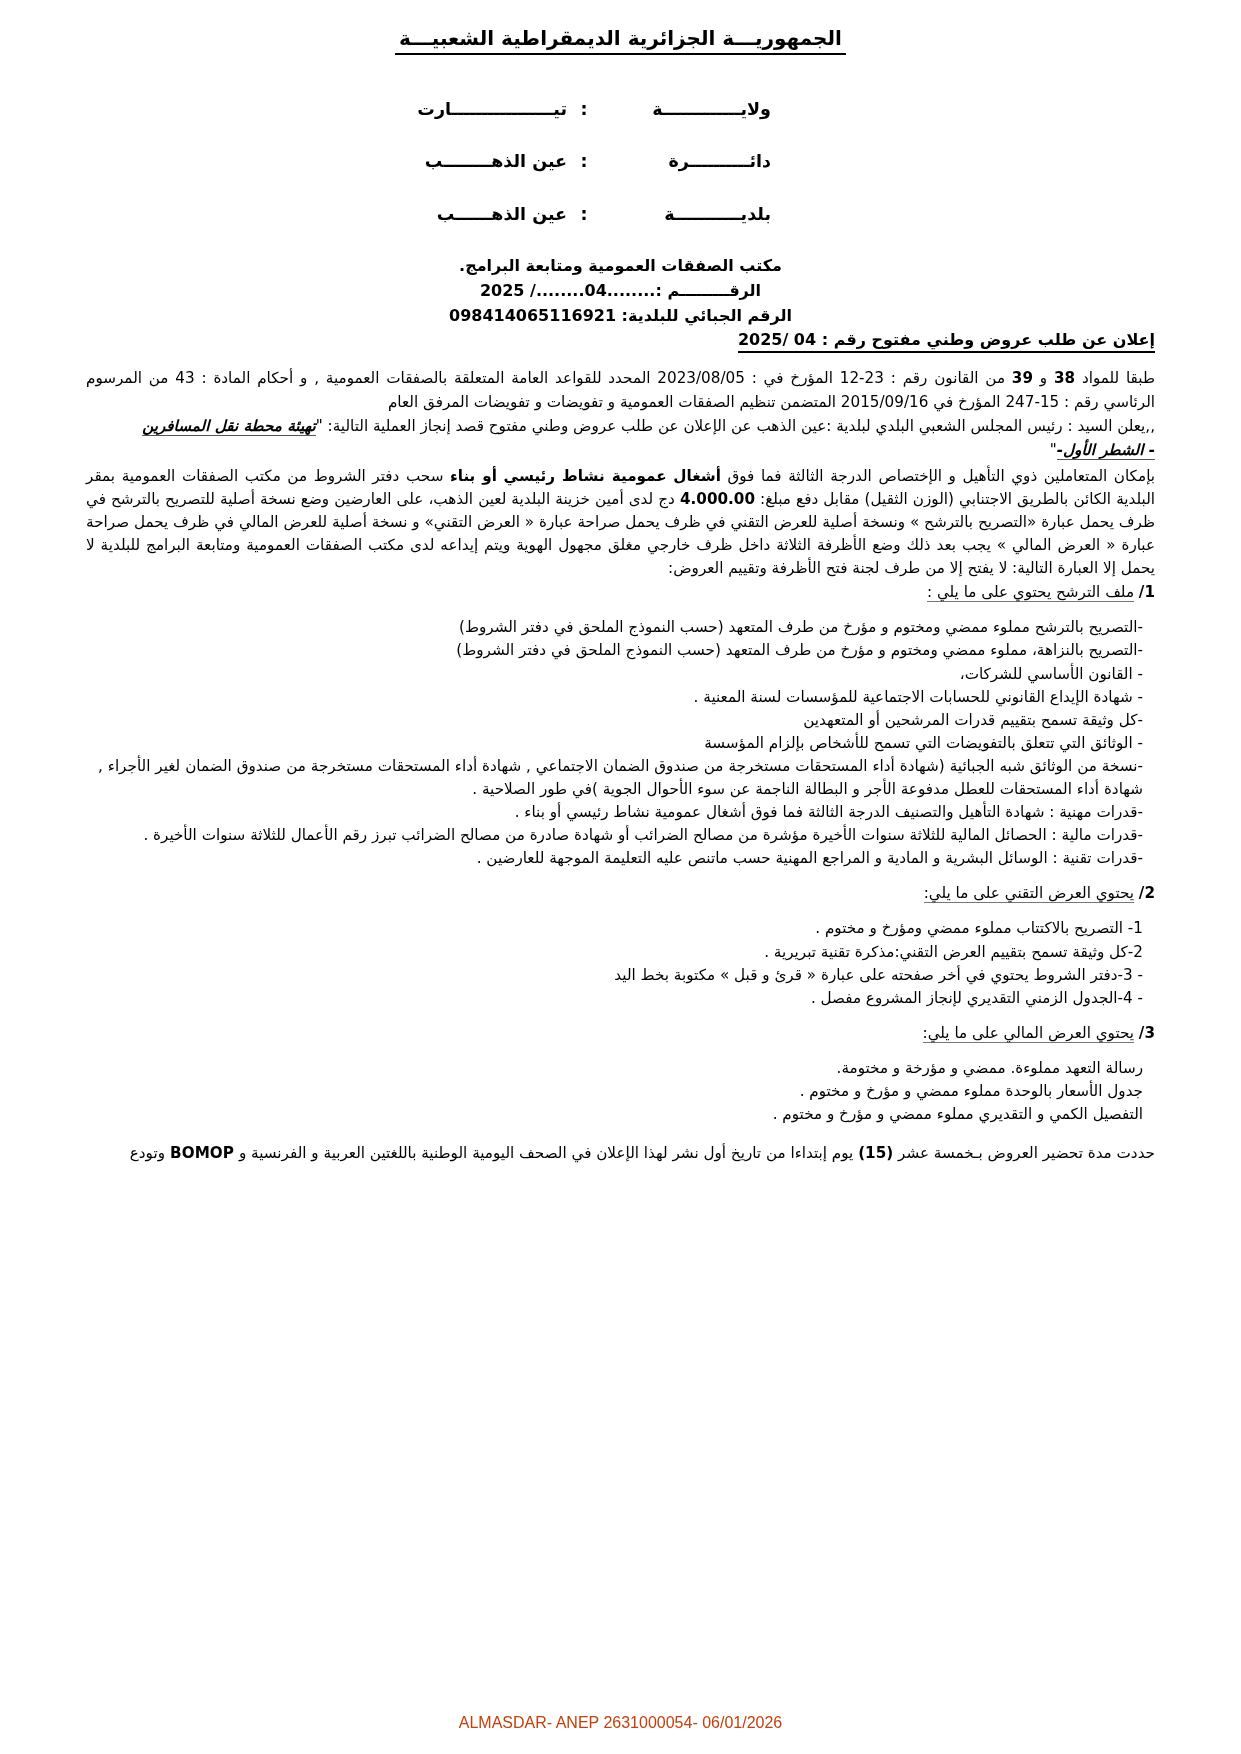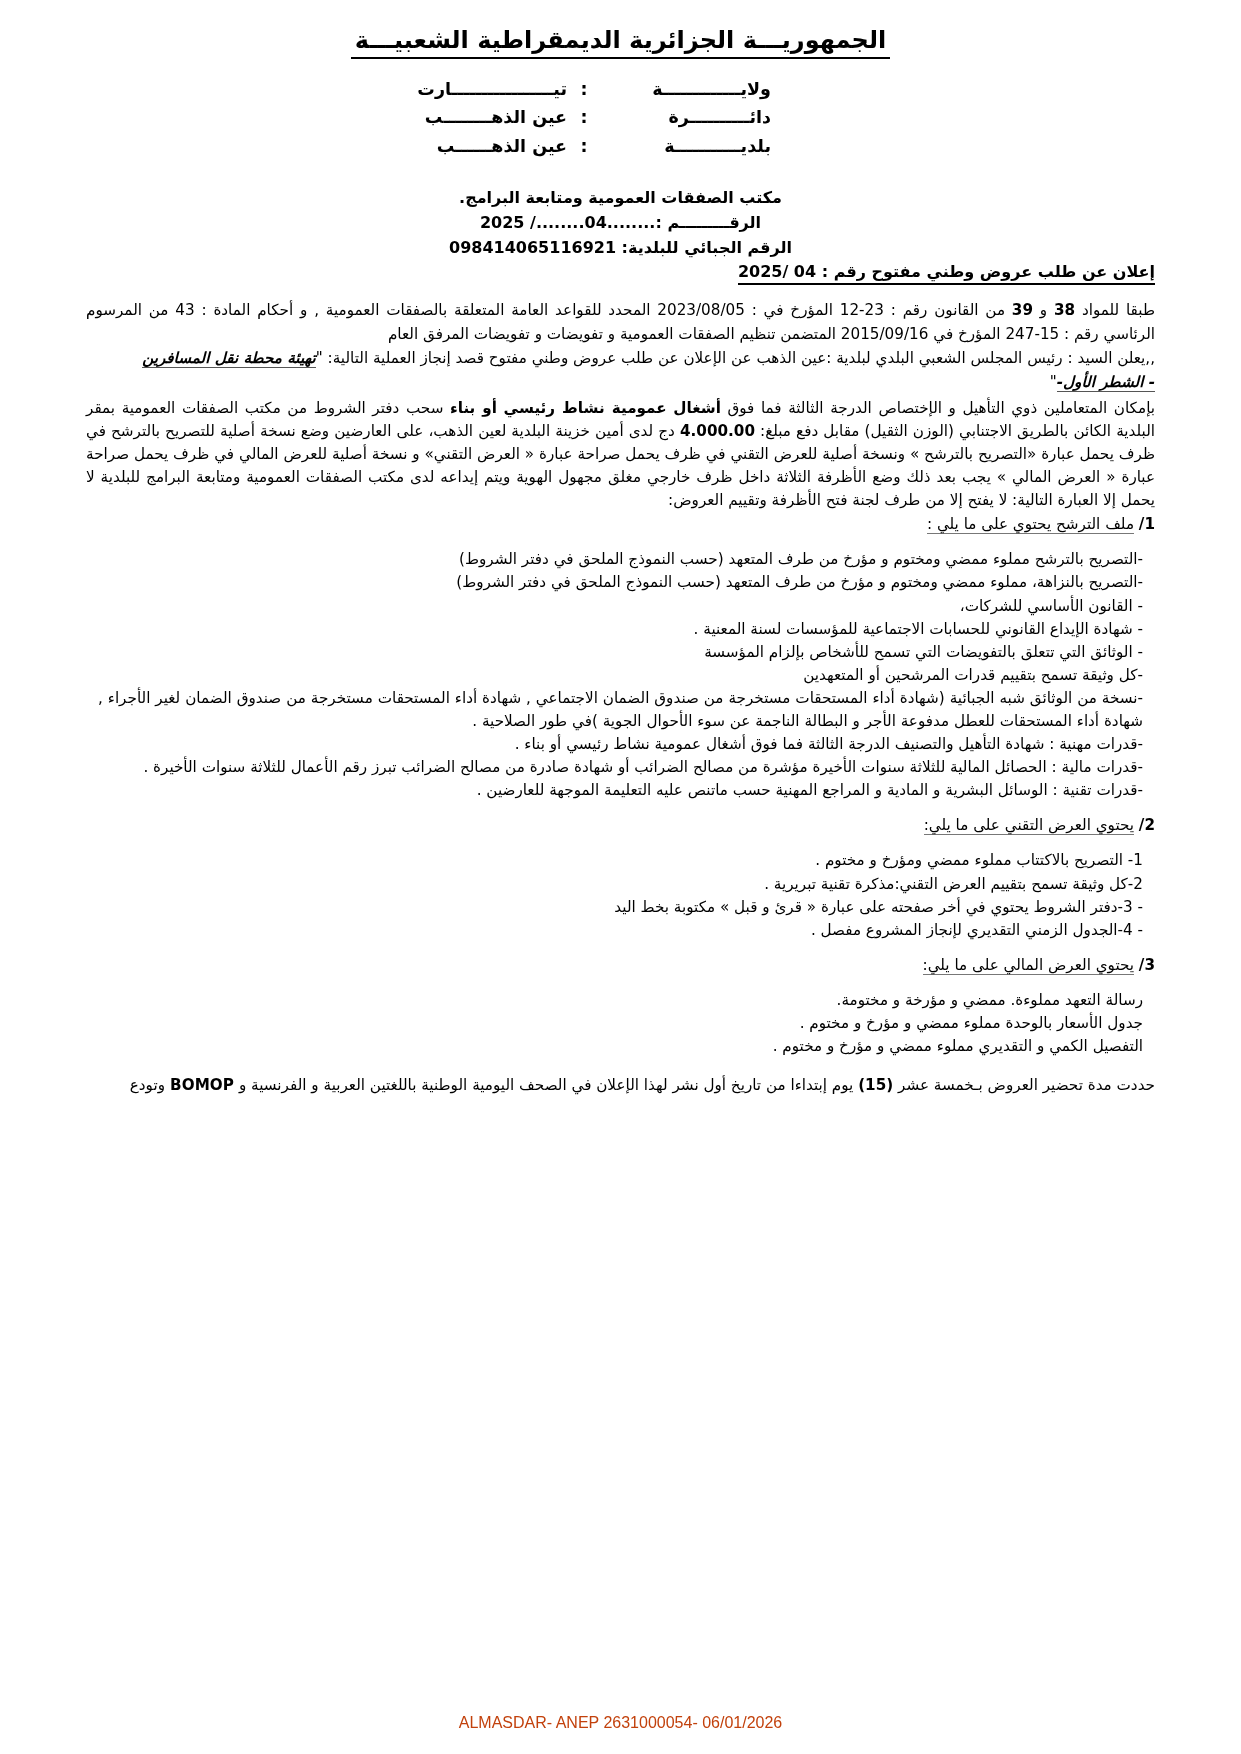--- a/index.html
+++ b/index.html
@@ -18,21 +18,21 @@
     height: 1754px;
     margin: 0 auto;
     background: #ffffff;
     box-sizing: border-box;
     padding: 18px 86px 0 86px;
     overflow: hidden;
   }
   
   .republic-line {
     text-align: center;
-    font-size: 24px;
+    font-size: 20px;
     font-weight: bold;
     letter-spacing: 0px;
     margin: 8px 0 0 0;
     padding-bottom: 2px;
   }
   .republic-line span {
     border-bottom: 2.5px solid #000;
     padding: 0 4px 3px 4px;
     display: inline-block;
   }
@@ -56,20 +56,21 @@
     text-align: right;
   }
   .admin-colon {
     display: inline-block;
     width: 34px;
     text-align: center;
   }
   .admin-value {
     display: inline-block;
     text-align: right;
+    margin-top: 24px;
   }
   
   .office-block {
     margin-top: 26px;
     font-size: 16px;
     font-weight: bold;
     text-align: center;
     line-height: 1.55;
     letter-spacing: 0.2px;
   }
@@ -175,22 +176,22 @@
     <p class="center"><span class="ital-title">- الشطر الأول-</span><span>"</span></p>
 
     <p class="para-justify" style="margin-top:3px"><span><span>بإمكان المتعاملين ذوي التأهيل و الإختصاص الدرجة الثالثة فما فوق </span><span class="b">أشغال</span><span> </span><span class="b">عمومية نشاط رئيسي</span><span> </span><span class="b">أو بناء</span><span> سحب دفتر الشروط من مكتب الصفقات العمومية بمقر البلدية الكائن بالطريق الاجتنابي (الوزن الثقيل) مقابل دفع مبلغ: </span><span class="b">4.000.00</span><span> دج لدى أمين خزينة البلدية لعين الذهب، على العارضين وضع نسخة أصلية للتصريح بالترشح في ظرف يحمل عبارة «التصريح بالترشح » ونسخة أصلية للعرض التقني في ظرف يحمل صراحة عبارة « العرض التقني» و نسخة أصلية للعرض المالي في ظرف يحمل صراحة عبارة « العرض المالي » يجب بعد ذلك وضع الأظرفة الثلاثة داخل ظرف خارجي مغلق مجهول الهوية ويتم إيداعه لدى مكتب الصفقات العمومية ومتابعة البرامج للبلدية لا يحمل إلا العبارة التالية: لا يفتح إلا من طرف لجنة فتح الأظرفة وتقييم العروض:</span></span></p>
 
     <p class="para-justify"><span class="b">1/</span> <span class="u">ملف الترشح يحتوي على ما يلي :</span></p>
     <div class="lst">
       <p class="para-justify">-التصريح بالترشح مملوء ممضي ومختوم  و مؤرخ من طرف المتعهد (حسب النموذج الملحق في دفتر الشروط)</p>
       <p class="para-justify">-التصريح بالنزاهة، مملوء ممضي ومختوم و مؤرخ من طرف المتعهد (حسب النموذج الملحق في دفتر الشروط)</p>
       <p class="center">- القانون الأساسي للشركات،</p>
       <p class="center">- شهادة الإيداع القانوني للحسابات الاجتماعية للمؤسسات لسنة المعنية .</p>
+      <p class="center">-كل وثيقة تسمح بتقييم قدرات المرشحين أو المتعهدين</p>
       <p class="center">- الوثائق التي تتعلق بالتفويضات التي تسمح للأشخاص بإلزام المؤسسة</p>
-      <p class="center">-كل وثيقة تسمح بتقييم قدرات المرشحين أو المتعهدين</p>
       <p class="para-justify">-نسخة من الوثائق شبه الجبائية (شهادة أداء المستحقات مستخرجة من صندوق الضمان الاجتماعي , شهادة أداء المستحقات مستخرجة من صندوق الضمان لغير الأجراء , شهادة أداء المستحقات للعطل مدفوعة الأجر و البطالة الناجمة عن سوء الأحوال الجوية )في طور الصلاحية .</p>
       <p class="para-justify">-قدرات مهنية : شهادة التأهيل والتصنيف الدرجة الثالثة  فما فوق أشغال عمومية نشاط رئيسي أو بناء .</p>
       <p class="para-justify">-قدرات مالية : الحصائل المالية للثلاثة سنوات الأخيرة مؤشرة من مصالح الضرائب أو شهادة صادرة من مصالح الضرائب تبرز رقم الأعمال للثلاثة سنوات الأخيرة .</p>
       <p class="para-justify">-قدرات تقنية : الوسائل البشرية و المادية و المراجع المهنية حسب ماتنص عليه التعليمة الموجهة للعارضين .</p>
     </div>
 
     <p class="center"><span class="b">2/</span> <span class="u">يحتوي العرض التقني على ما يلي:</span></p>
     <div class="lst">
       <p class="center">1-     التصريح بالاكتتاب مملوء ممضي ومؤرخ و مختوم .</p>
       <p class="center">2-كل وثيقة تسمح بتقييم العرض التقني:مذكرة تقنية تبريرية .</p>

